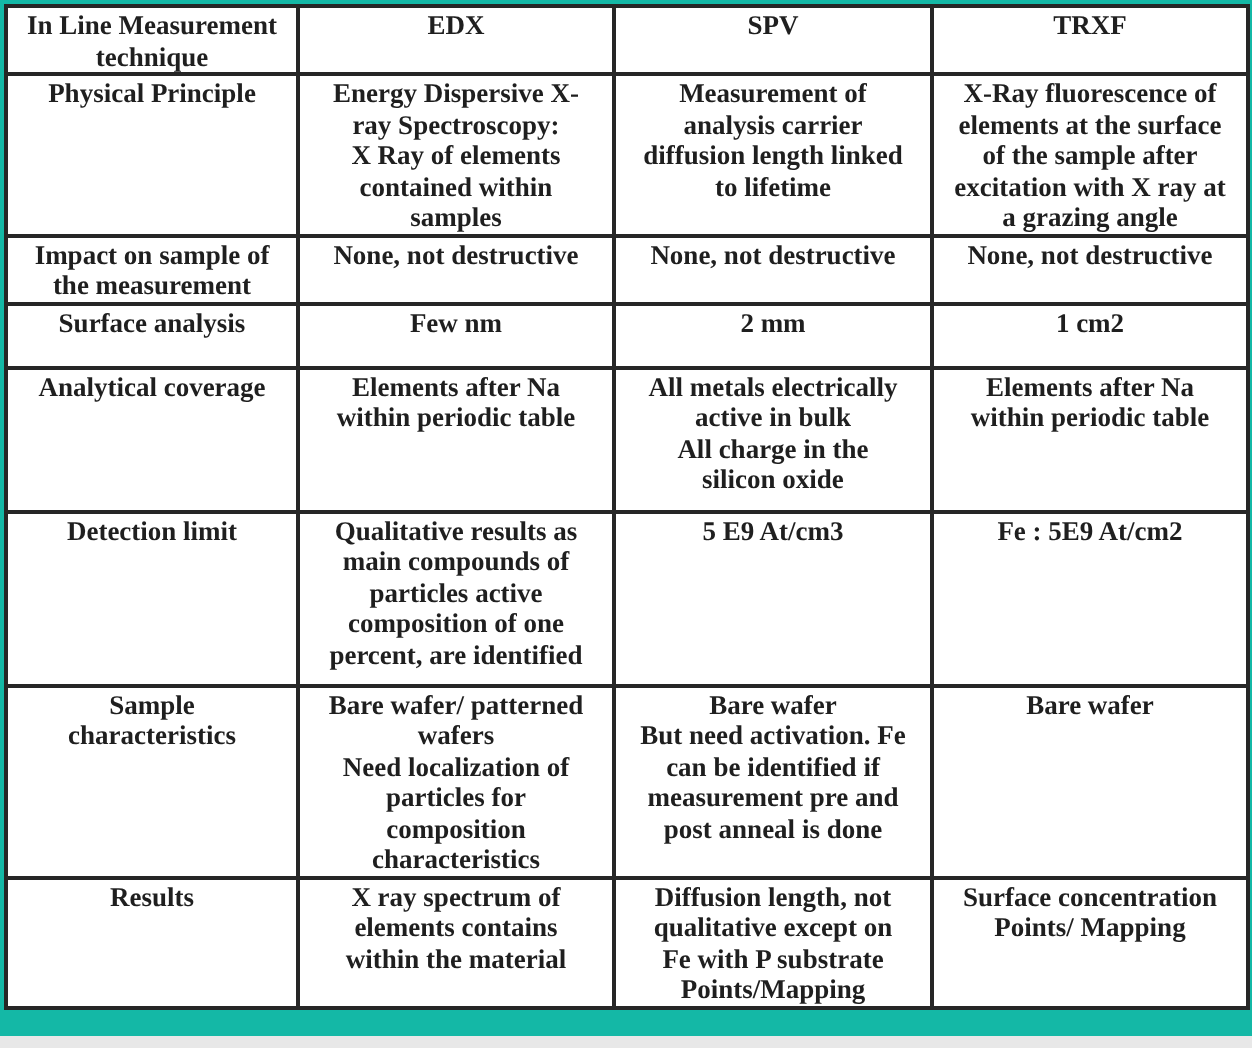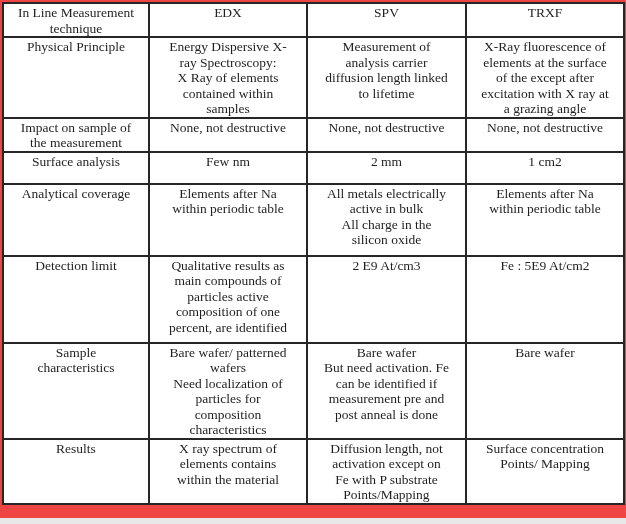--- a/index.html
+++ b/index.html
@@ -4,24 +4,25 @@
 <style>
   html, body {
     margin: 0;
     padding: 0;
     background: #ffffff;
   }
   .screen {
     position: relative;
     width: 626px;
     height: 524px;
-    background: #ef4444;
+    background: #14b8a6;
     overflow: hidden;
     font-family: "Liberation Serif", "DejaVu Serif", serif;
     color: #1f1f1f;
+    font-weight: bold;
   }
   table.comparison {
     position: absolute;
     left: 2px;
     top: 2px;
     width: 621px;
     border-collapse: collapse;
     table-layout: fixed;
     background: #ffffff;
   }
@@ -84,21 +85,21 @@
 ray Spectroscopy:
 X Ray of elements
 contained within
 samples</td>
         <td>Measurement of
 analysis carrier
 diffusion length linked
 to lifetime</td>
         <td>X-Ray fluorescence of
 elements at the surface
-of the except after
+of the sample after
 excitation with X ray at
 a grazing angle</td>
       </tr>
       <tr class="r-impact">
         <td>Impact on sample of
 the measurement</td>
         <td>None, not destructive</td>
         <td>None, not destructive</td>
         <td>None, not destructive</td>
       </tr>
@@ -119,21 +120,21 @@
         <td>Elements after Na
 within periodic table</td>
       </tr>
       <tr class="r-detect">
         <td>Detection limit</td>
         <td>Qualitative results as
 main compounds of
 particles active
 composition of one
 percent, are identified</td>
-        <td>2 E9 At/cm3</td>
+        <td>5 E9 At/cm3</td>
         <td>Fe : 5E9 At/cm2</td>
       </tr>
       <tr class="r-sample">
         <td>Sample
 characteristics</td>
         <td>Bare wafer/ patterned
 wafers
 Need localization of
 particles for
 composition
@@ -144,21 +145,21 @@
 measurement pre and
 post anneal is done</td>
         <td>Bare wafer</td>
       </tr>
       <tr class="r-results">
         <td>Results</td>
         <td>X ray spectrum of
 elements contains
 within the material</td>
         <td>Diffusion length, not
-activation except on
+qualitative except on
 Fe with P substrate
 Points/Mapping</td>
         <td>Surface concentration
 Points/ Mapping</td>
       </tr>
     </tbody>
   </table>
   <div class="footer-strip"></div>
 </div>
 

